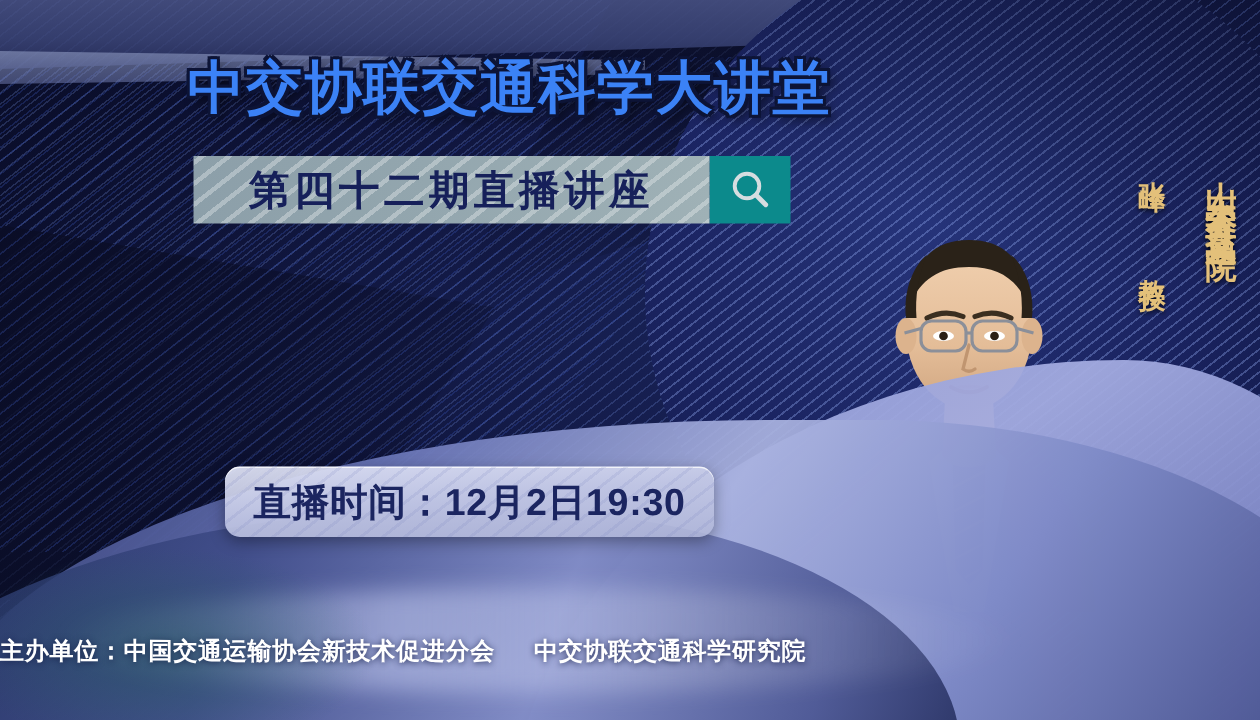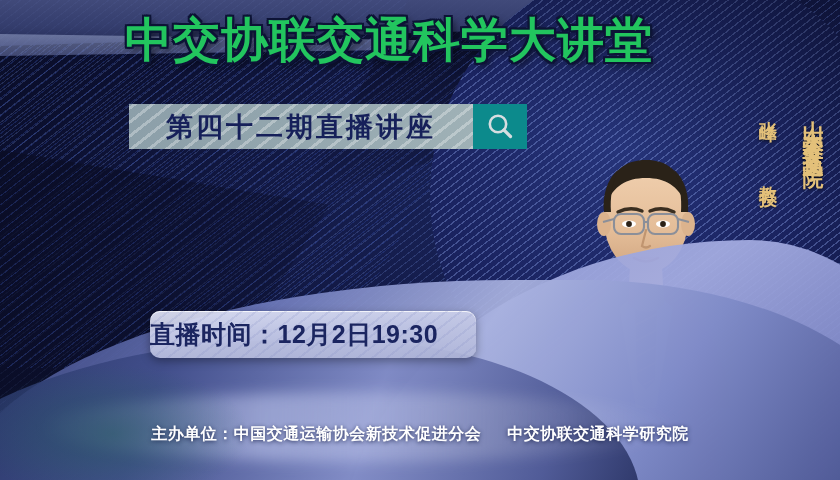--- a/index.html
+++ b/index.html
@@ -89,22 +89,22 @@
     position:absolute;left:40px;bottom:18px;width:640px;height:70px;
     background:linear-gradient(90deg,rgba(255,255,255,0) 0%,rgba(215,222,255,.45) 35%,rgba(255,255,255,.18) 70%,rgba(255,255,255,0) 100%);
     border-radius:50%;filter:blur(7px);
   }
   .teal-haze{
     position:absolute;left:-20px;bottom:-10px;width:330px;height:140px;
     background:radial-gradient(60% 70% at 40% 60%, rgba(36,92,96,.55), rgba(10,20,40,0) 70%);
   }
   
   .main-title{
-    position:absolute;left:125px;top:9px;
-    font-size:47px;font-weight:bold;letter-spacing:1px;color:#22c55e;
+    position:absolute;left:125px;top:33px;
+    font-size:38px;font-weight:bold;letter-spacing:1px;color:#3b82f6;
     text-shadow:
       2px 0 0 #0d1436, -2px 0 0 #0d1436, 0 2px 0 #0d1436, 0 -2px 0 #0d1436,
       2px 2px 0 #0d1436, -2px 2px 0 #0d1436, 2px -2px 0 #0d1436, -2px -2px 0 #0d1436,
       4px 4px 7px rgba(0,0,0,.6);
     white-space:nowrap;
   }
   
   .sub-bar{
     position:absolute;left:107px;top:104px;width:420px;height:45px;
     display:flex;align-items:stretch;padding-left:22px;
@@ -132,21 +132,21 @@
     font-size:40px;font-weight:bold;letter-spacing:1px;
     color:#d59637;
     text-shadow:0 2px 5px rgba(0,0,0,.65);
     white-space:nowrap;
   }
   
   .time-pill{
     position:absolute;left:150px;top:311px;width:326px;height:47px;border-radius:10px;
     background:linear-gradient(175deg,rgba(225,228,246,.93) 0%,rgba(196,201,230,.90) 48%,rgba(176,182,216,.88) 100%);
     box-shadow:0 3px 10px rgba(0,0,0,.35), inset 0 1px 0 rgba(255,255,255,.75);
-    display:flex;align-items:center;overflow:hidden;
+    display:flex;align-items:center;justify-content:center;overflow:hidden;
   }
   .time-pill::after{
     content:"";position:absolute;inset:0;
     background-image:repeating-linear-gradient(-38deg, rgba(120,130,190,.16) 0px, rgba(120,130,190,.16) 2px, rgba(0,0,0,0) 2px, rgba(0,0,0,0) 9px);
   }
   .time-text{
     position:relative;z-index:2;color:#1b2560;font-size:25px;font-weight:bold;letter-spacing:.5px;
   }
   
   .v-text{
@@ -157,21 +157,21 @@
   .v-org{right:13px;top:104px;font-size:21px;letter-spacing:5px;}
   .v-name{right:60px;top:106px;font-size:18px;letter-spacing:4px;}
   .v-role{right:60px;top:172px;font-size:18px;letter-spacing:4px;}
   
   .portrait{
     position:absolute;left:556px;top:108px;width:180px;height:300px;overflow:hidden;
   }
   .portrait svg{display:block;}
   
   .footer{
-    position:absolute;left:0;right:0;top:424px;text-align:center;
+    position:absolute;left:0;right:0;top:424px;
     color:#ffffff;font-size:16px;font-weight:bold;letter-spacing:.5px;
     text-shadow:0 1px 4px rgba(20,28,70,.85);
   }
   .footer .gap{display:inline-block;width:26px;}
 </style>
 </head>
 <body>
 
 <div class="poster">
 

